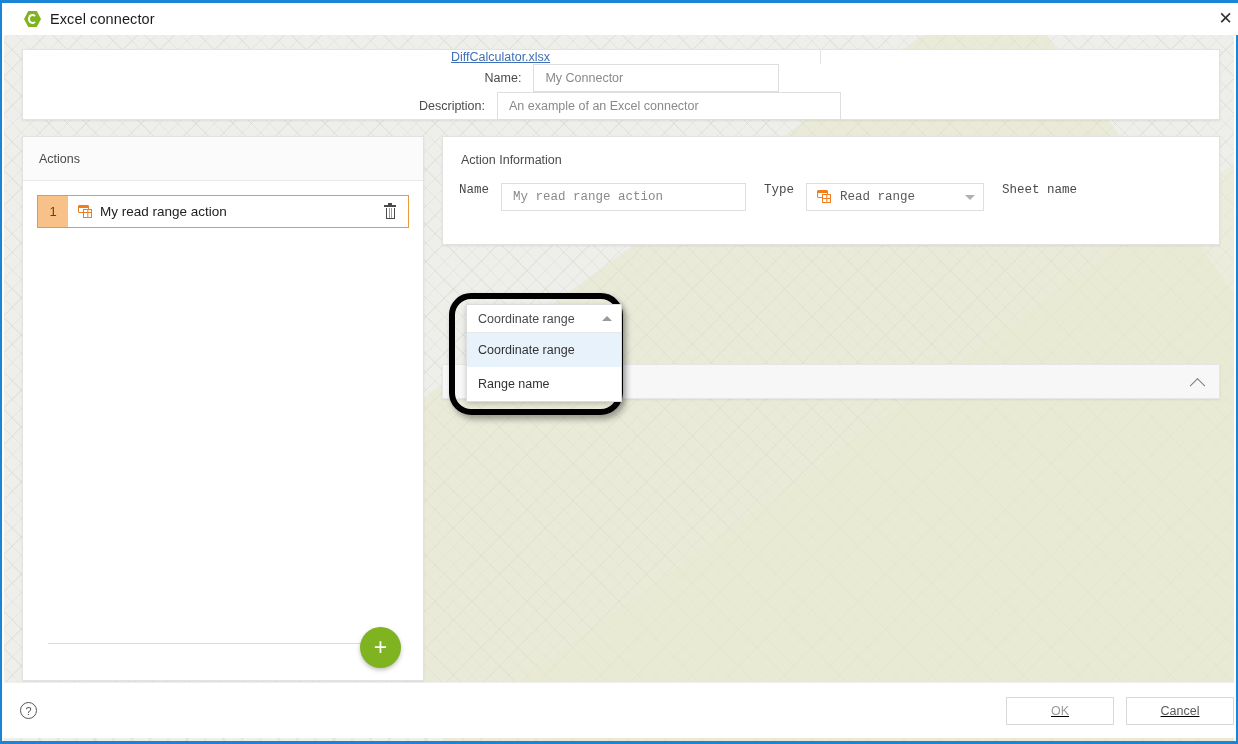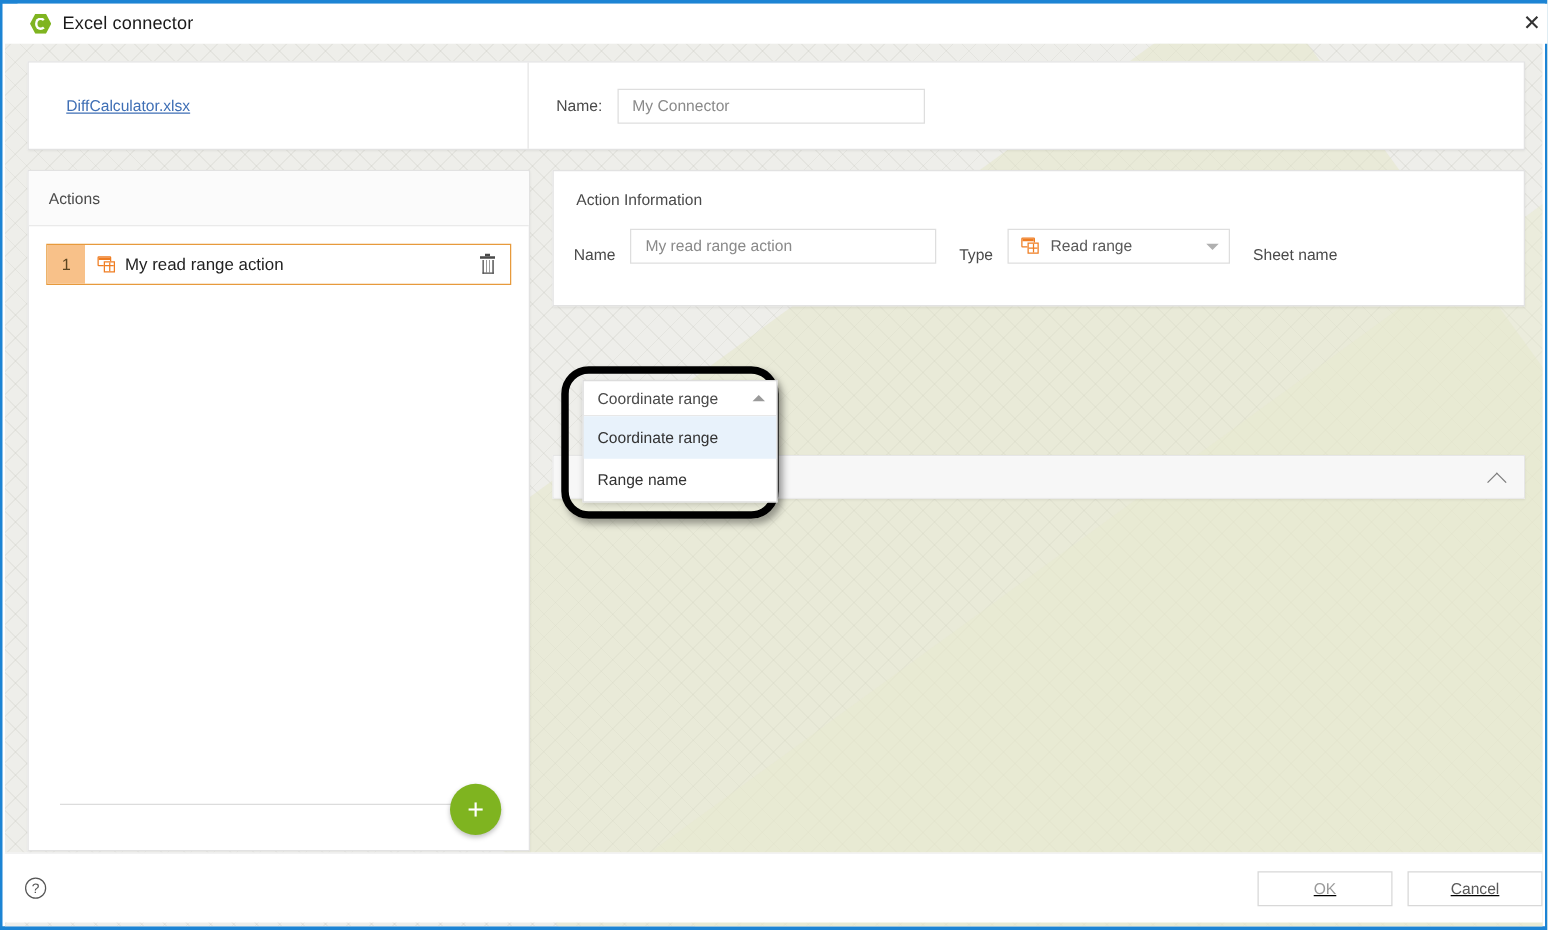--- a/index.html
+++ b/index.html
@@ -81,20 +81,21 @@
     background: rgba(231,233,206,.5);
     transform: rotate(-36deg);
   }
 
   
   .card {
     position: absolute;
     background: #ffffff;
     border: 1px solid #e2e2e2;
     box-shadow: 0 1px 2px rgba(0,0,0,.07);
+    flex-direction: column;
   }
   #top-card { left: 20px; top: 46px; width: 1198px; height: 71px; display: flex; align-items: center; }
   .file-left {
     width: 400px; height: 100%;
     border-right: 1px solid #e5e5e5;
     display: flex; align-items: center;
   }
   .file-link {
     margin-left: 30px;
     font-size: 12.5px; color: #3f6fb5;
@@ -163,22 +164,22 @@
     cursor: pointer;
   }
 
   
   #action-info { left: 440px; top: 133px; width: 778px; height: 109px; }
   .sec-title {
     font-size: 12.5px; color: #4a4a4a;
     padding: 16px 0 0 18px;
   }
   .info-row {
-    display: flex; align-items: flex-end;
-    padding: 16px 0 0 16px; gap: 0;
+    display: flex; align-items: flex-start;
+    padding: 16px 0 0 16px; gap: 0; font-family: Liberation Mono, monospace;
   }
   .ilabel { font-size: 12.5px; color: #4a4a4a; white-space: nowrap; }
   #action-name-input { width: 245px; margin-left: 12px; }
   .select {
     height: 28px; border: 1px solid #dedede; background: #fff;
     display: flex; align-items: center;
     padding: 0 8px 0 10px; font-size: 12.5px; color: #5a5a5a;
     cursor: pointer; position: relative;
   }
   #type-select { width: 178px; margin-left: 12px; gap: 8px; }
@@ -345,20 +346,24 @@
     <div class="bg-diag2"></div>
   </div>
 
   <div class="card" id="top-card">
     <div class="file-left">
       <span class="file-link">DiffCalculator.xlsx</span>
     </div>
     <div class="field-row">
       <span class="flabel">Name:</span>
       <div class="textbox" id="name-input">My Connector</div>
+    </div>
+    <div class="field-row" style="flex:0 0 auto;padding-left:40px;padding-right:22px;">
+      <span class="flabel">Description:</span>
+      <div class="textbox" id="desc-input">An example of an Excel connector</div>
     </div>
   </div>
 
   <div class="card" id="actions-panel">
     <div class="panel-head">Actions</div>
 
     <div class="action-item">
       <div class="action-num">1</div>
       <div class="action-body">
         <span class="rr-icon">

